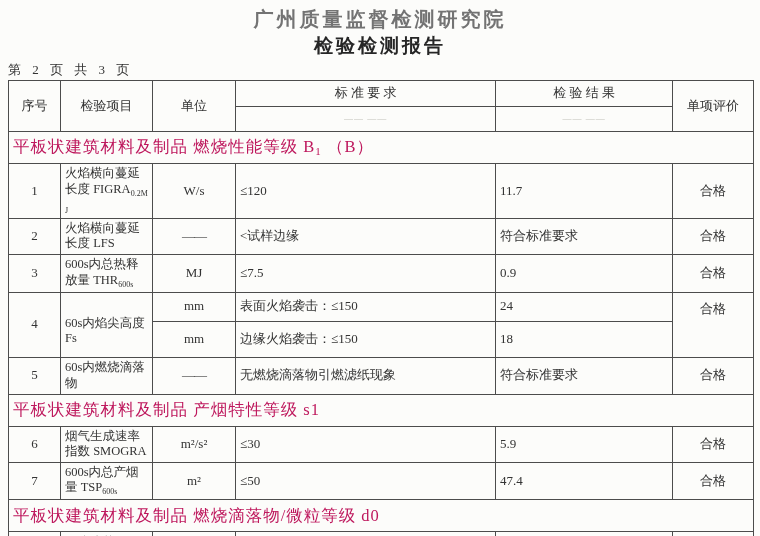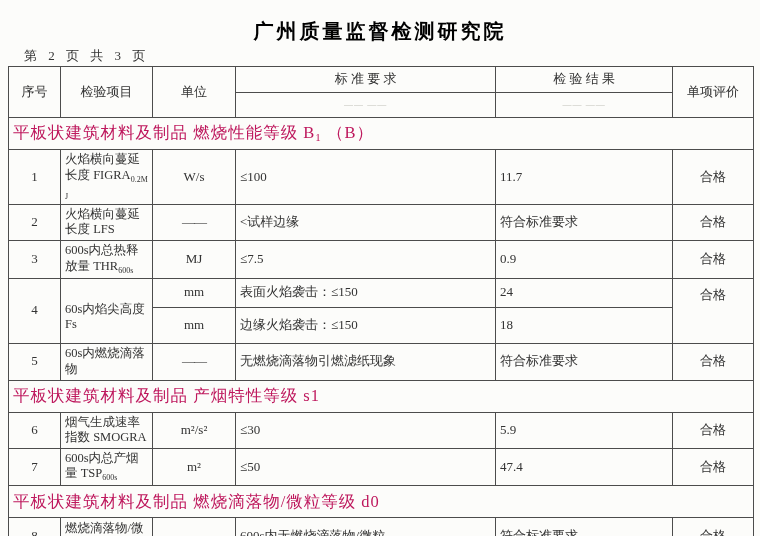--- a/index.html
+++ b/index.html
@@ -13,39 +13,39 @@
     width: 760px;
     height: 536px;
     background: #fcfcfa;
     overflow: hidden;
   }
   .doc-title {
     text-align: center;
     font-size: 20px;
     font-weight: bold;
     letter-spacing: 3px;
-    padding-top: 18px;
-    color:#000000;
+    padding-top: 6px;
+    color:#737373;
   }
   .doc-subtitle {
     text-align: center;
     font-size: 19px;
     font-weight: bold;
     letter-spacing: 3px;
     color:#262626;
   }
   .meta-row {
     display: flex;
     justify-content: space-between;
     align-items: flex-end;
     padding: 2px 10px 1px 8px;
     font-size: 13.5px;
     color:#333;
   }
-  .meta-row .pageinfo { letter-spacing: 4px; font-size: 13px; padding-right: 2px; margin-left: 16px; }
+  .meta-row .pageinfo { letter-spacing: 4px; font-size: 13px; padding-right: 2px; }
   table.report {
     table-layout: fixed;
     border-collapse: collapse;
     width: 745px;
     margin-left: 8px;
     font-size: 13px;
     color:#333;
   }
   table.report td {
     border: 1px solid #4c4c4c;
@@ -79,20 +79,21 @@
   sub.small-sub { font-size: 8px; vertical-align: -3px; }
   sub.sec-sub { font-size: 11px; vertical-align: -3px; }
   .dash { letter-spacing: -1px; color:#444; }
 </style>
 </head>
 <body>
 
 <div class="page">
 
   <div class="doc-title">广州质量监督检测研究院</div>
+  <div class="doc-subtitle">检验检测报告</div>
 
   <div class="meta-row">
     <span class="pageinfo">第 2 页 共 3 页</span>
   </div>
 
   <table class="report">
     <colgroup>
       <col style="width:52px">
         <col style="width:92px">
         <col style="width:83px">
@@ -116,21 +117,21 @@
     </tr>
 
     <tr style="height:32px">
       <td class="section-cell" colspan="6"><span>平板状建筑材料及制品 燃烧性能等级 B</span><sub class="sec-sub">1</sub><span> （B）</span></td>
     </tr>
 
     <tr style="height:35px">
       <td class="c">1</td>
       <td class="item-cell"><span>火焰横向蔓延长度 FIGRA</span><sub class="small-sub">0.2MJ</sub></td>
       <td class="c">W/s</td>
-      <td class="req-cell">≤100</td>
+      <td class="req-cell">≤120</td>
       <td class="res-cell">11.7</td>
       <td class="c">合格</td>
     </tr>
 
     <tr style="height:34px">
       <td class="c">2</td>
       <td class="item-cell"><span>火焰横向蔓延长度 LFS</span></td>
       <td class="c dash">——</td>
       <td class="req-cell">&lt;试样边缘</td>
       <td class="res-cell">符合标准要求</td>

